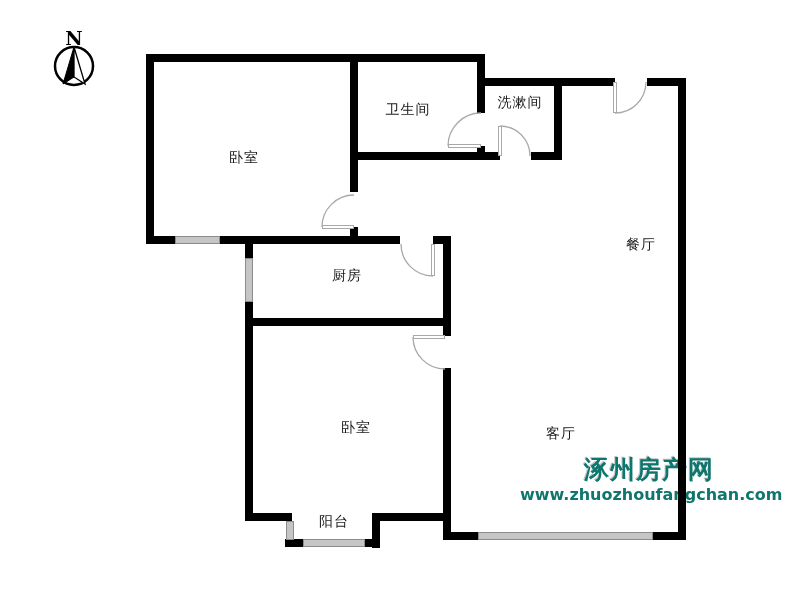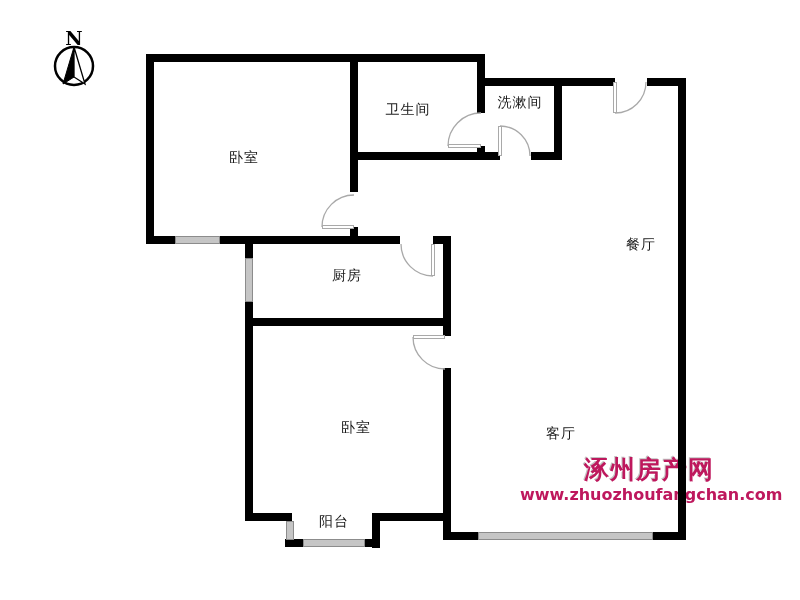--- a/index.html
+++ b/index.html
@@ -1,20 +1,20 @@
 <!DOCTYPE html>
 <html><head>
 <meta charset="utf-8">
 <style>
   html,body{margin:0;padding:0;background:#ffffff;}
   body{width:800px;height:600px;position:relative;overflow:hidden;
        font-family:"DejaVu Sans",sans-serif;}
   .stage{position:absolute;left:0;top:0;width:800px;height:600px;}
   .watermark{position:absolute;left:520px;top:456px;width:258px;
-             text-align:center;font-weight:bold;color:#be185d;z-index:1;
+             text-align:center;font-weight:bold;color:#0f766e;z-index:1;
              line-height:1.1;}
   .wm1{font-size:25px;letter-spacing:1px;
        text-shadow:1px 1px 0 #ffffff,-1px -1px 0 #c2c2c2;}
   .wm2{font-size:16px;margin-top:2px;
        text-shadow:1px 1px 0 #ffffff;}
   svg{position:absolute;left:0;top:0;z-index:2;}
 </style>
 </head>
 <body>
 

